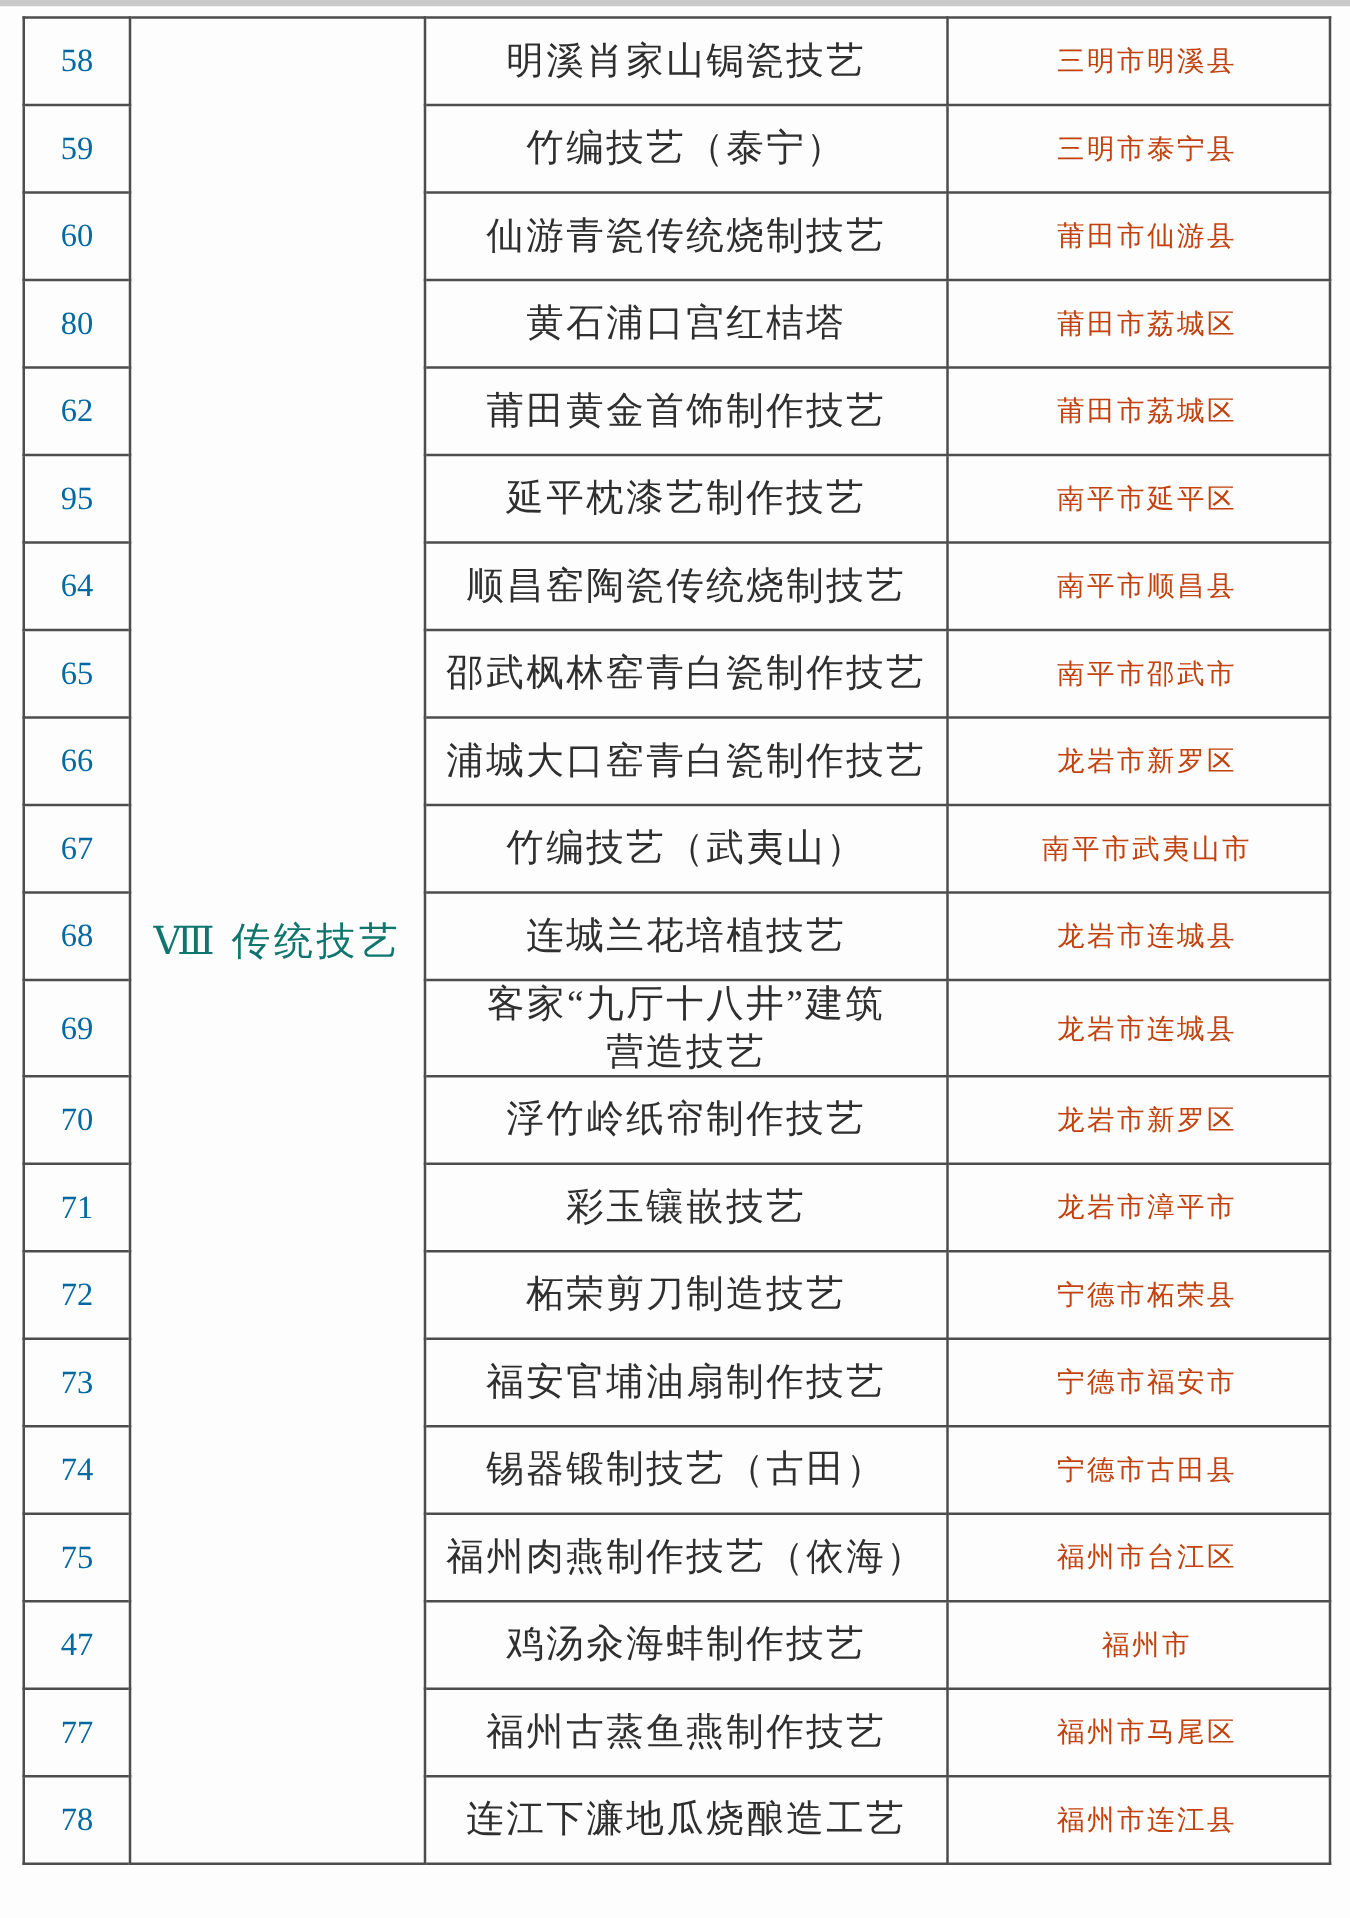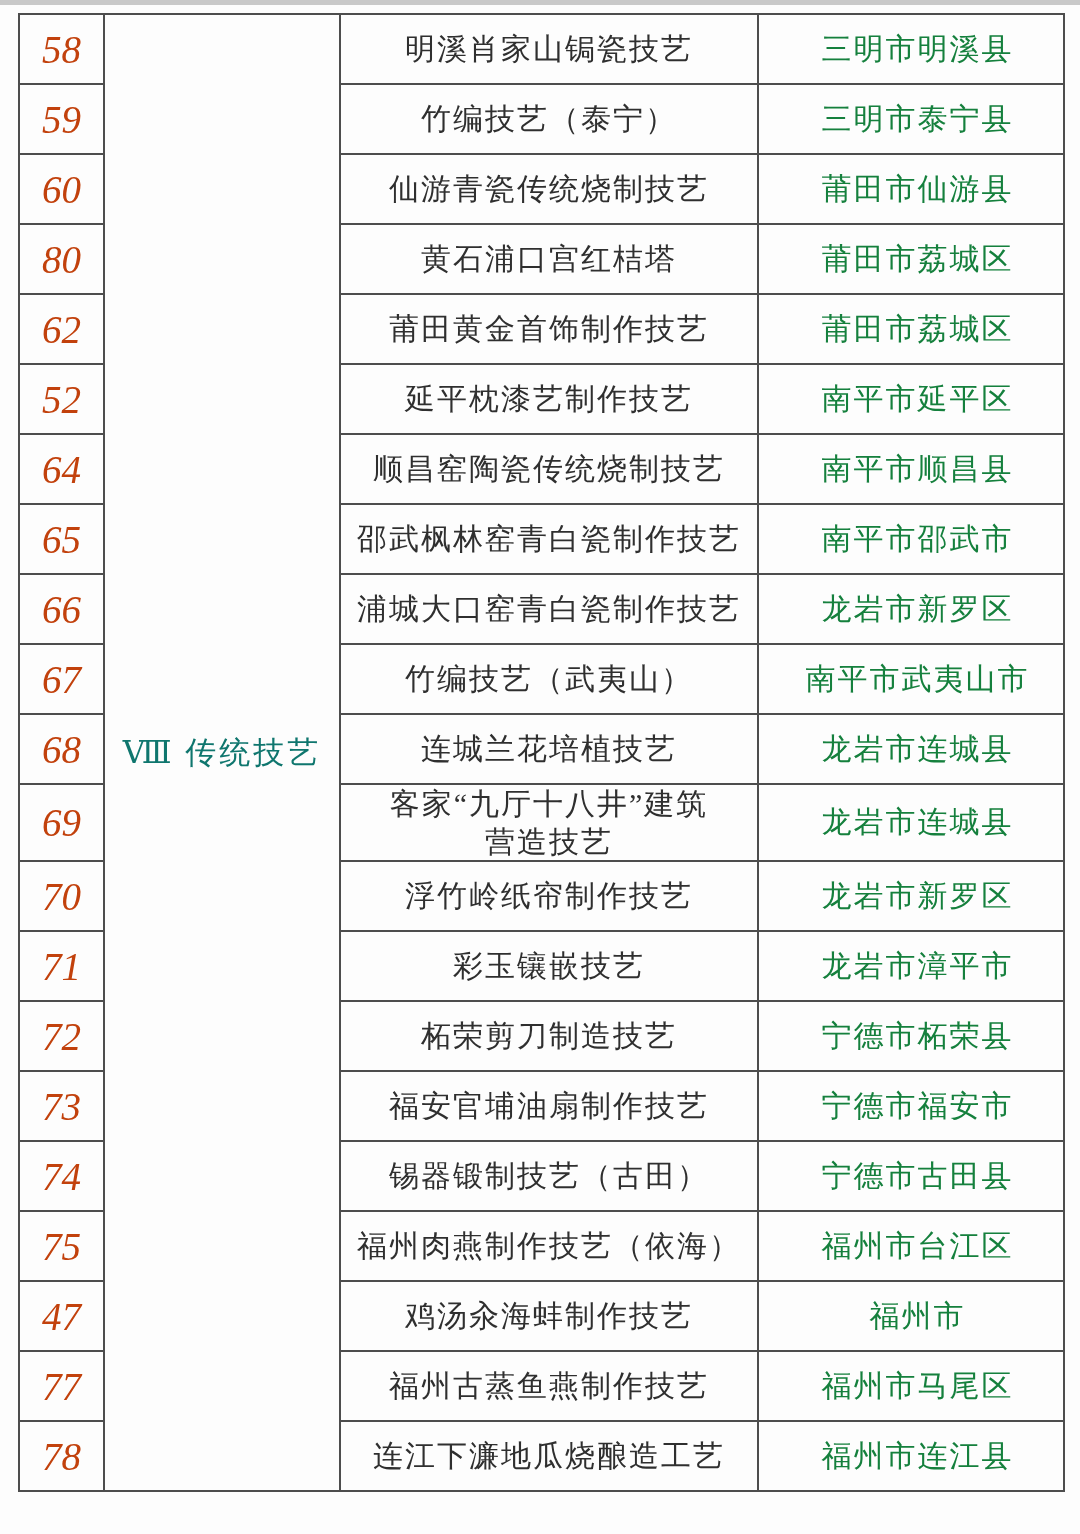--- a/index.html
+++ b/index.html
@@ -34,41 +34,40 @@
     border: 2px solid #4d4d4d;
     padding: 0 4px;
     text-align: center;
     vertical-align: middle;
     color: #333333;
     overflow: hidden;
   }
   tr { height: 70px; }
   tr.tall { height: 72px; }
   td.num {
-    font-size: 39px;
-    color: #c2410c;
-    font-style: italic;
+    font-size: 26px;
+    color: #0369a1;
   }
   td.cat {
     font-size: 31px;
     letter-spacing: 3px;
     color: #0f766e;
   }
   td.name {
     font-size: 30px;
     letter-spacing: 2px;
     white-space: pre-line;
     line-height: 1.25;
     color: #2f2f2f;
     margin-top: 19px;
   }
   td.loc {
-    font-size: 30px;
+    font-size: 22px;
     letter-spacing: 2px;
-    color: #15803d;
+    color: #c2410c;
     padding-left: 17px;
   }
 </style>
 </head>
 <body>
 
 <div class="sheet">
   <div class="top-strip"></div>
   <table class="heritage-table">
     <colgroup>
@@ -98,21 +97,21 @@
           <td class="num">80</td>
           <td class="name">黄石浦口宫红桔塔</td>
           <td class="loc">莆田市荔城区</td>
         </tr>
         <tr>
           <td class="num">62</td>
           <td class="name">莆田黄金首饰制作技艺</td>
           <td class="loc">莆田市荔城区</td>
         </tr>
         <tr>
-          <td class="num">52</td>
+          <td class="num">95</td>
           <td class="name">延平枕漆艺制作技艺</td>
           <td class="loc">南平市延平区</td>
         </tr>
         <tr>
           <td class="num">64</td>
           <td class="name">顺昌窑陶瓷传统烧制技艺</td>
           <td class="loc">南平市顺昌县</td>
         </tr>
         <tr>
           <td class="num">65</td>

